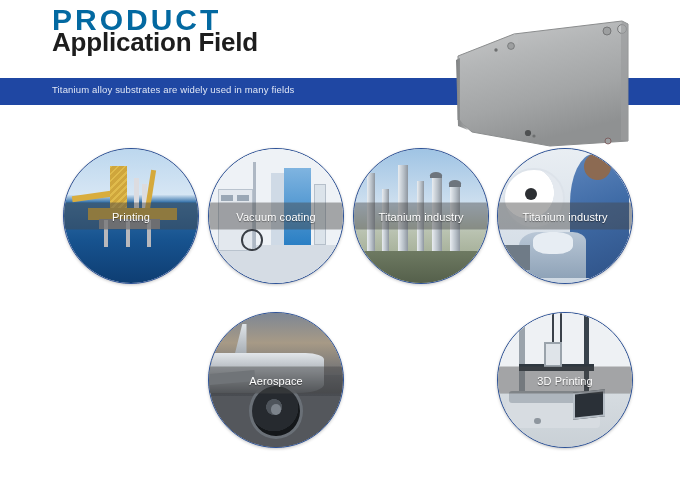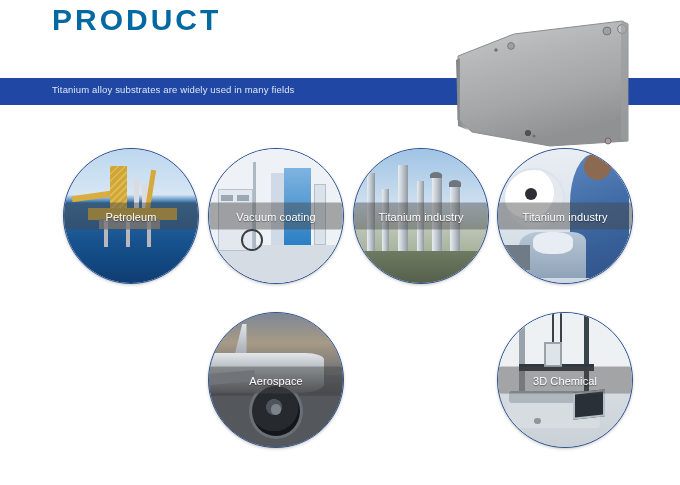--- a/index.html
+++ b/index.html
@@ -226,20 +226,21 @@
   .sc-print .screen { position:absolute; left:56%; top:58%; width:24%; height:20%;
     background:#2a3037; border:2px solid #b6bec6; transform: skewY(-6deg); }
   .sc-print .knob { position:absolute; left:27%; top:78%; width:5%; height:5%; border-radius:50%; background:#8e969e; }
 </style>
 </head>
 <body>
 
 <div id="page">
 
   <div class="watermark">PRODUCT</div>
+  <h1 class="page-title">Application Field</h1>
 
   <div class="banner"></div>
   <div class="banner-text">Titanium alloy substrates are widely used in many fields</div>
 
   <div class="product-photo">
     <svg class="plate" viewBox="0 0 248 152" preserveAspectRatio="none">
       <defs>
         <linearGradient id="gmet" x1="0" y1="0" x2="0.35" y2="1">
           <stop offset="0%" stop-color="#c9cacb"></stop>
           <stop offset="35%" stop-color="#b4b6b7"></stop>
@@ -278,21 +279,21 @@
               <div class="rig-stack s2"></div>
             <div class="rig-crane"></div>
             <div class="rig-deck"></div>
             <div class="hull"></div>
             <div class="leg l1"></div>
               <div class="leg l2"></div>
               <div class="leg l3"></div>
           </div>
         </div>
         <div class="label-band">
-          <span>Petroleum</span>
+          <span>Printing</span>
         </div>
       </div>
 
       <div class="circle-item col1">
         <div class="circle-img">
           <div class="scene sc-vacuum">
             <div class="wall"></div>
               <div class="floor"></div>
             <div class="cab"></div>
               <div class="panel"></div>
@@ -378,20 +379,20 @@
               <div class="frameR"></div>
             <div class="gantry"></div>
               <div class="head"></div>
             <div class="base"></div>
               <div class="bed"></div>
             <div class="screen"></div>
               <div class="knob"></div>
           </div>
         </div>
         <div class="label-band">
-          <span>3D Chemical</span>
+          <span>3D Printing</span>
         </div>
       </div>
 
     </div>
 
   </div>
 </div>
 
 </body></html>

